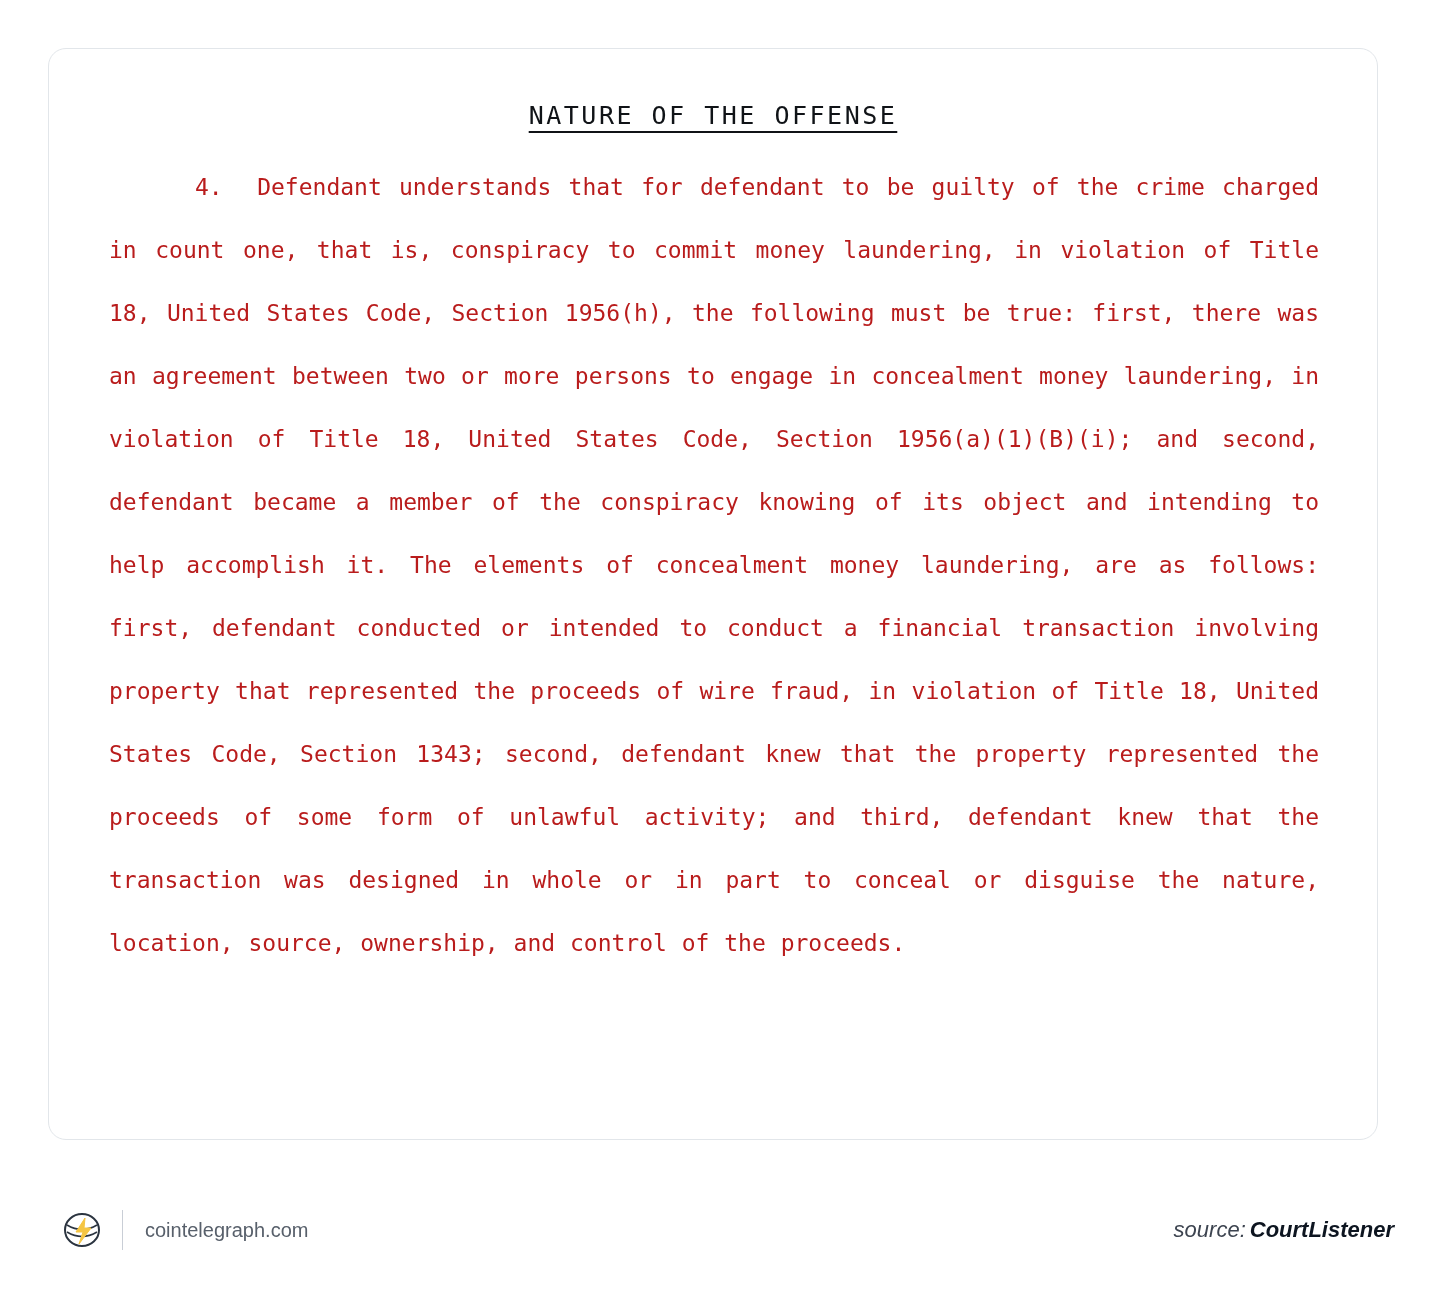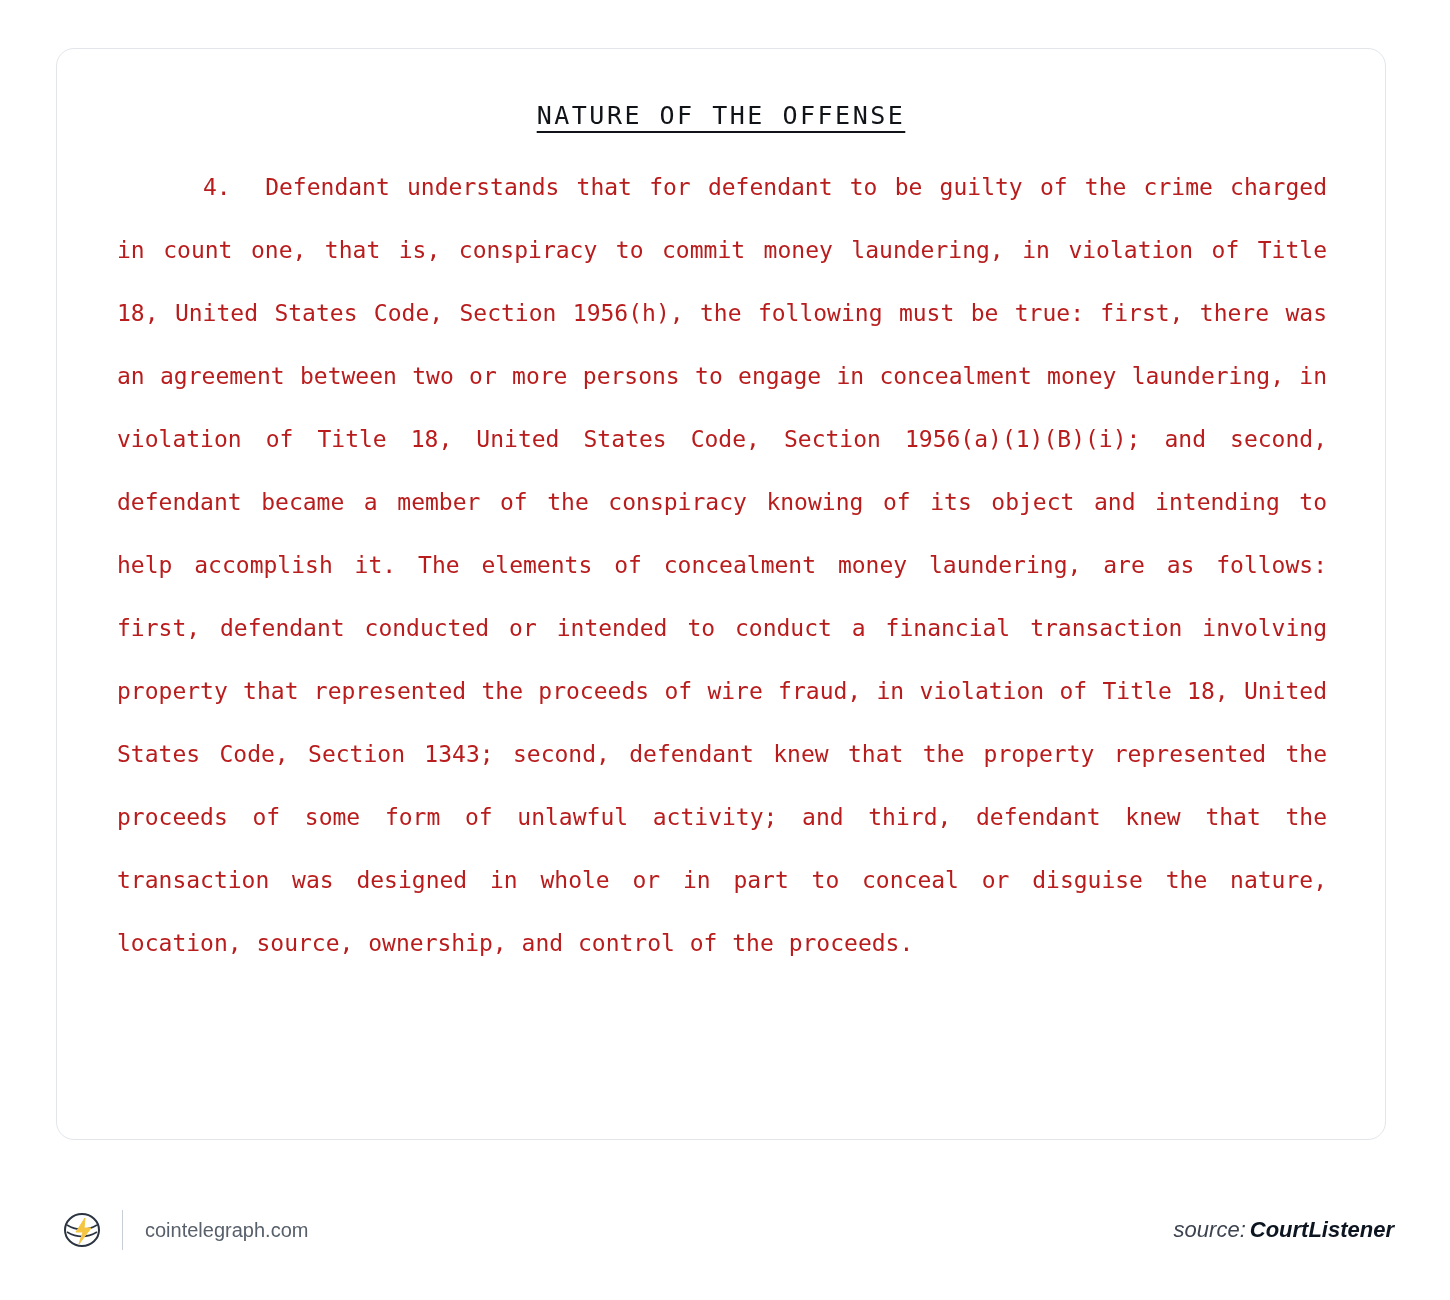--- a/index.html
+++ b/index.html
@@ -15,21 +15,21 @@
   }
   .page {
     position: relative;
     width: 1450px;
     height: 1300px;
     box-sizing: border-box;
     padding: 0;
   }
   .doc-card {
     position: absolute;
-    left: 56px;
+    left: 48px;
     top: 48px;
     width: 1330px;
     height: 1092px;
     box-sizing: border-box;
     border: 1px solid #e2e6ea;
     border-radius: 18px;
     background: #ffffff;
     padding: 52px 42px 40px 42px;
   }
   .doc-title {

